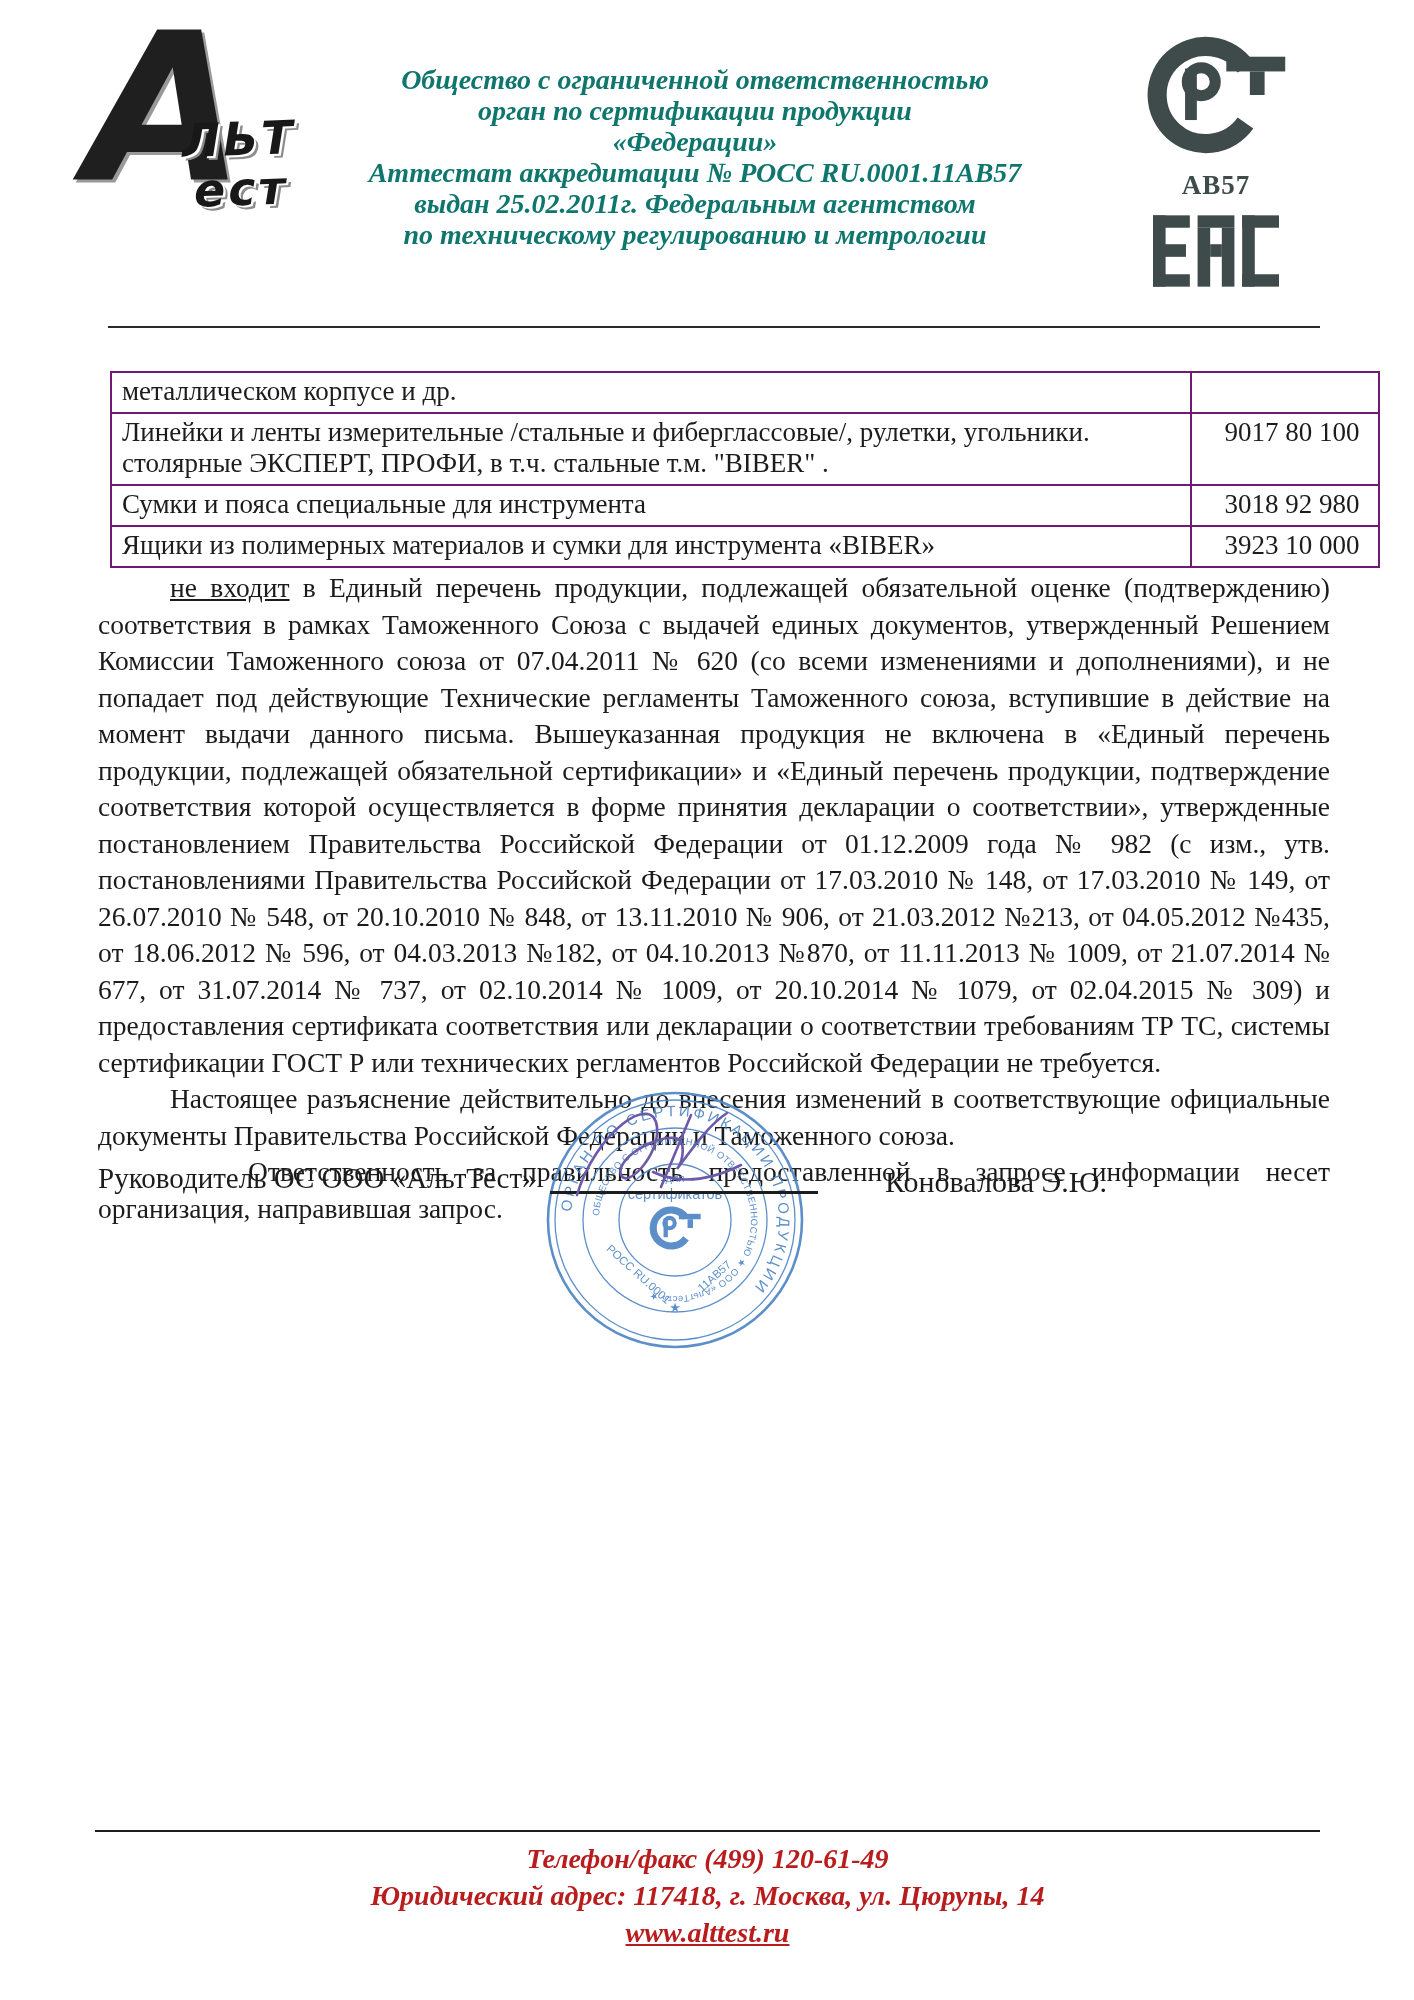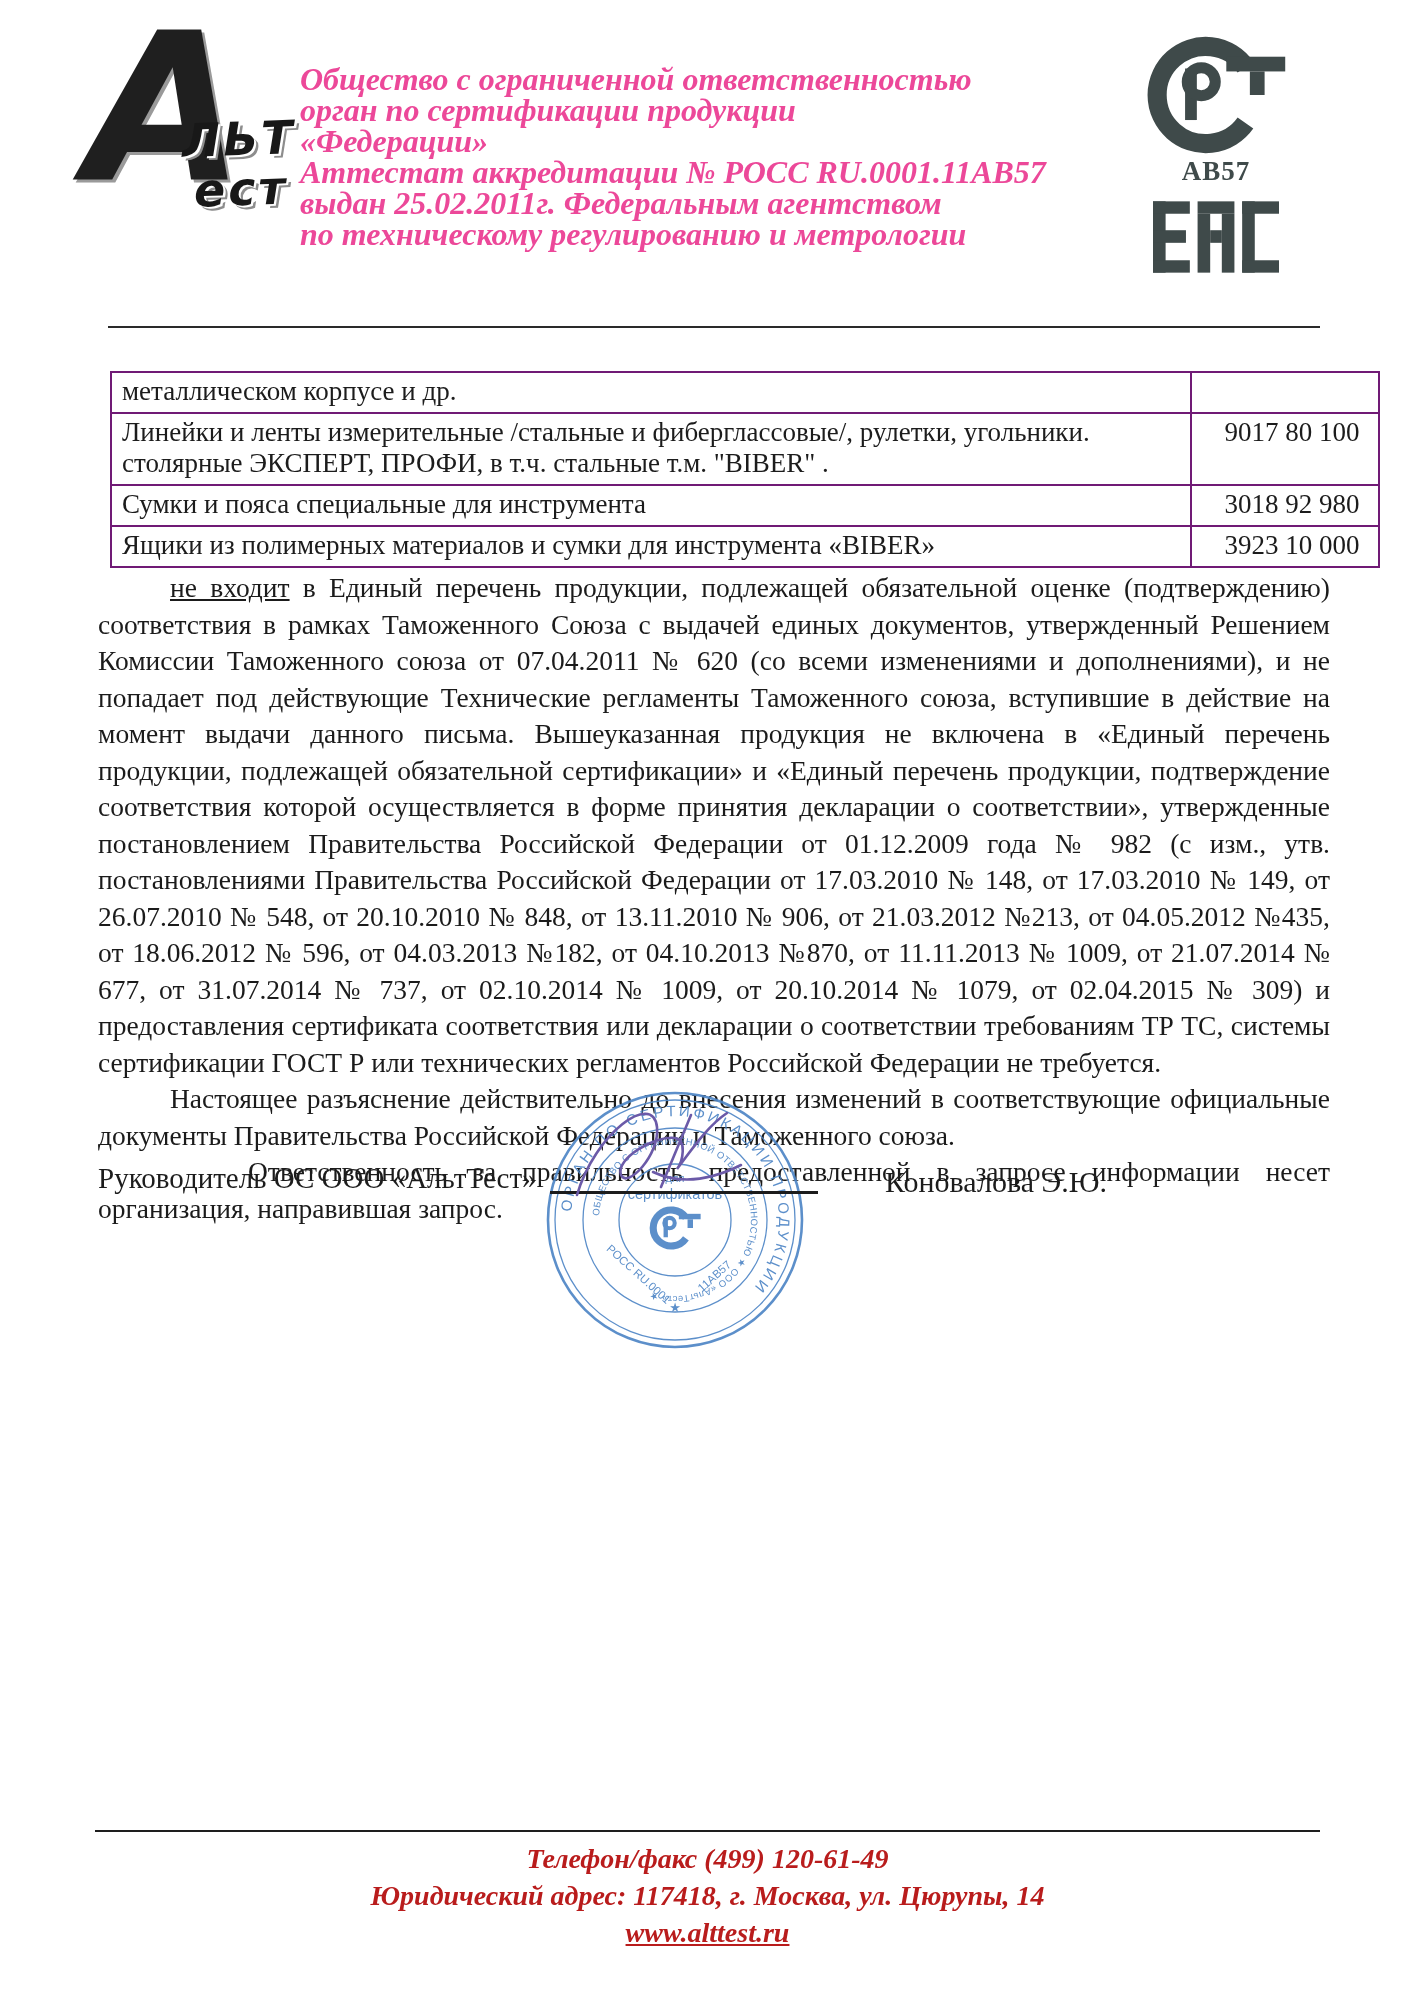--- a/index.html
+++ b/index.html
@@ -19,28 +19,28 @@
   }
   .logo-word {
     position:absolute; font-family:"DejaVu Sans", sans-serif; font-weight:bold;
     font-style:italic; color:#181818; letter-spacing:3px;
     text-shadow:2px 2px 0 #ffffff, 4px 4px 0 #8d8d8d;
   }
   .logo-word.top { left:96px; top:78px; font-size:46px; transform:rotate(-2deg); }
   .logo-word.bottom { left:108px; top:128px; font-size:46px; transform:rotate(-2deg); }
 
   .org-desc {
-    position:absolute; left:300px; top:64px; width:790px; 
-    font-weight:bold; font-style:italic; font-size:32px; line-height:31px;
-    color:#ec4899;
+    position:absolute; left:300px; top:64px; width:790px; text-align:center;
+    font-weight:bold; font-style:italic; font-size:28px; line-height:31px;
+    color:#0f766e;
   }
 
   .marks { position:absolute; left:1118px; top:36px; width:196px; text-align:center; color:#3f4a4a; }
   .rst-svg { display:block; margin:0 auto; }
-  .rst-code { display:block; margin-top:2px; font-weight:bold; font-size:27px; letter-spacing:1px; color:#3f4a4a; }
+  .rst-code { display:block; margin-top:16px; font-weight:bold; font-size:27px; letter-spacing:1px; color:#3f4a4a; }
   .eac-svg { display:block; margin:14px auto 0 auto; }
 
   .header-divider { position:absolute; left:108px; top:326px; width:1212px; height:2px; background:#2a2a2a; }
 
   
   .product-table {
     position:absolute; left:110px; top:371px; width:1270px;
     border-collapse:collapse; font-size:27px; line-height:31px;
   }
   .product-table td {

